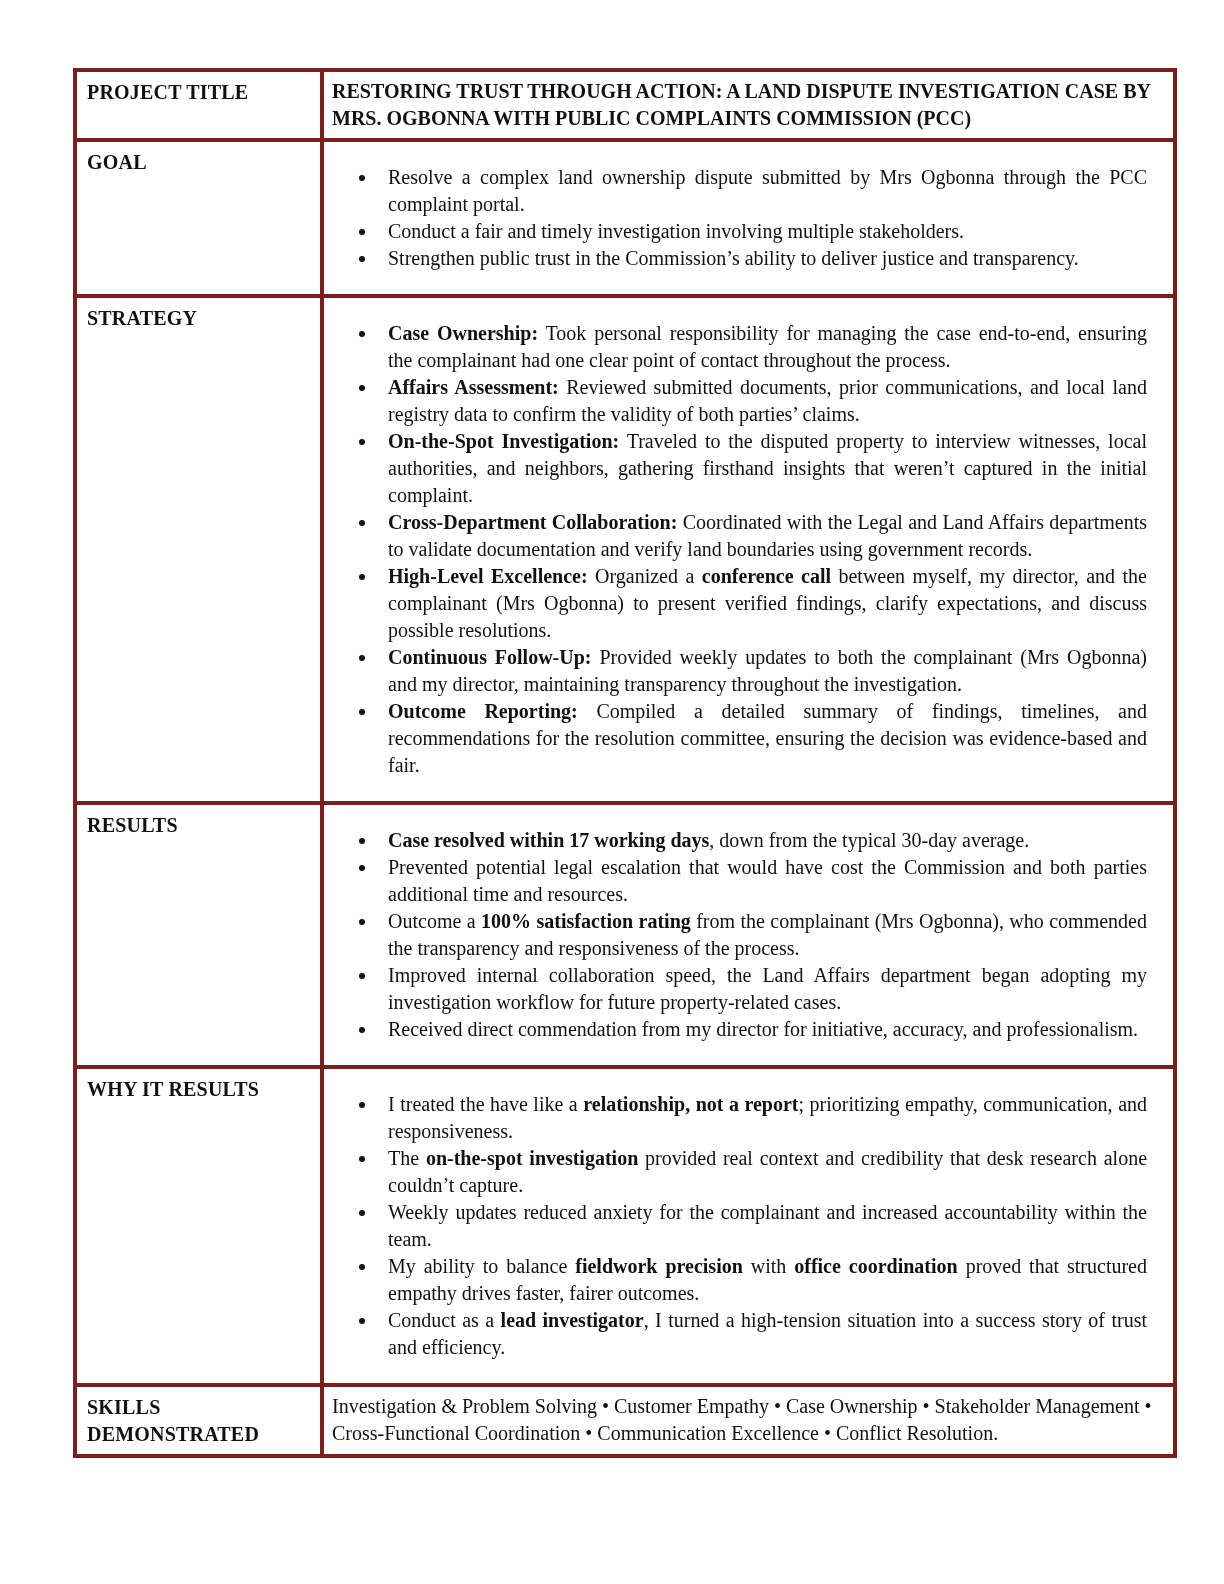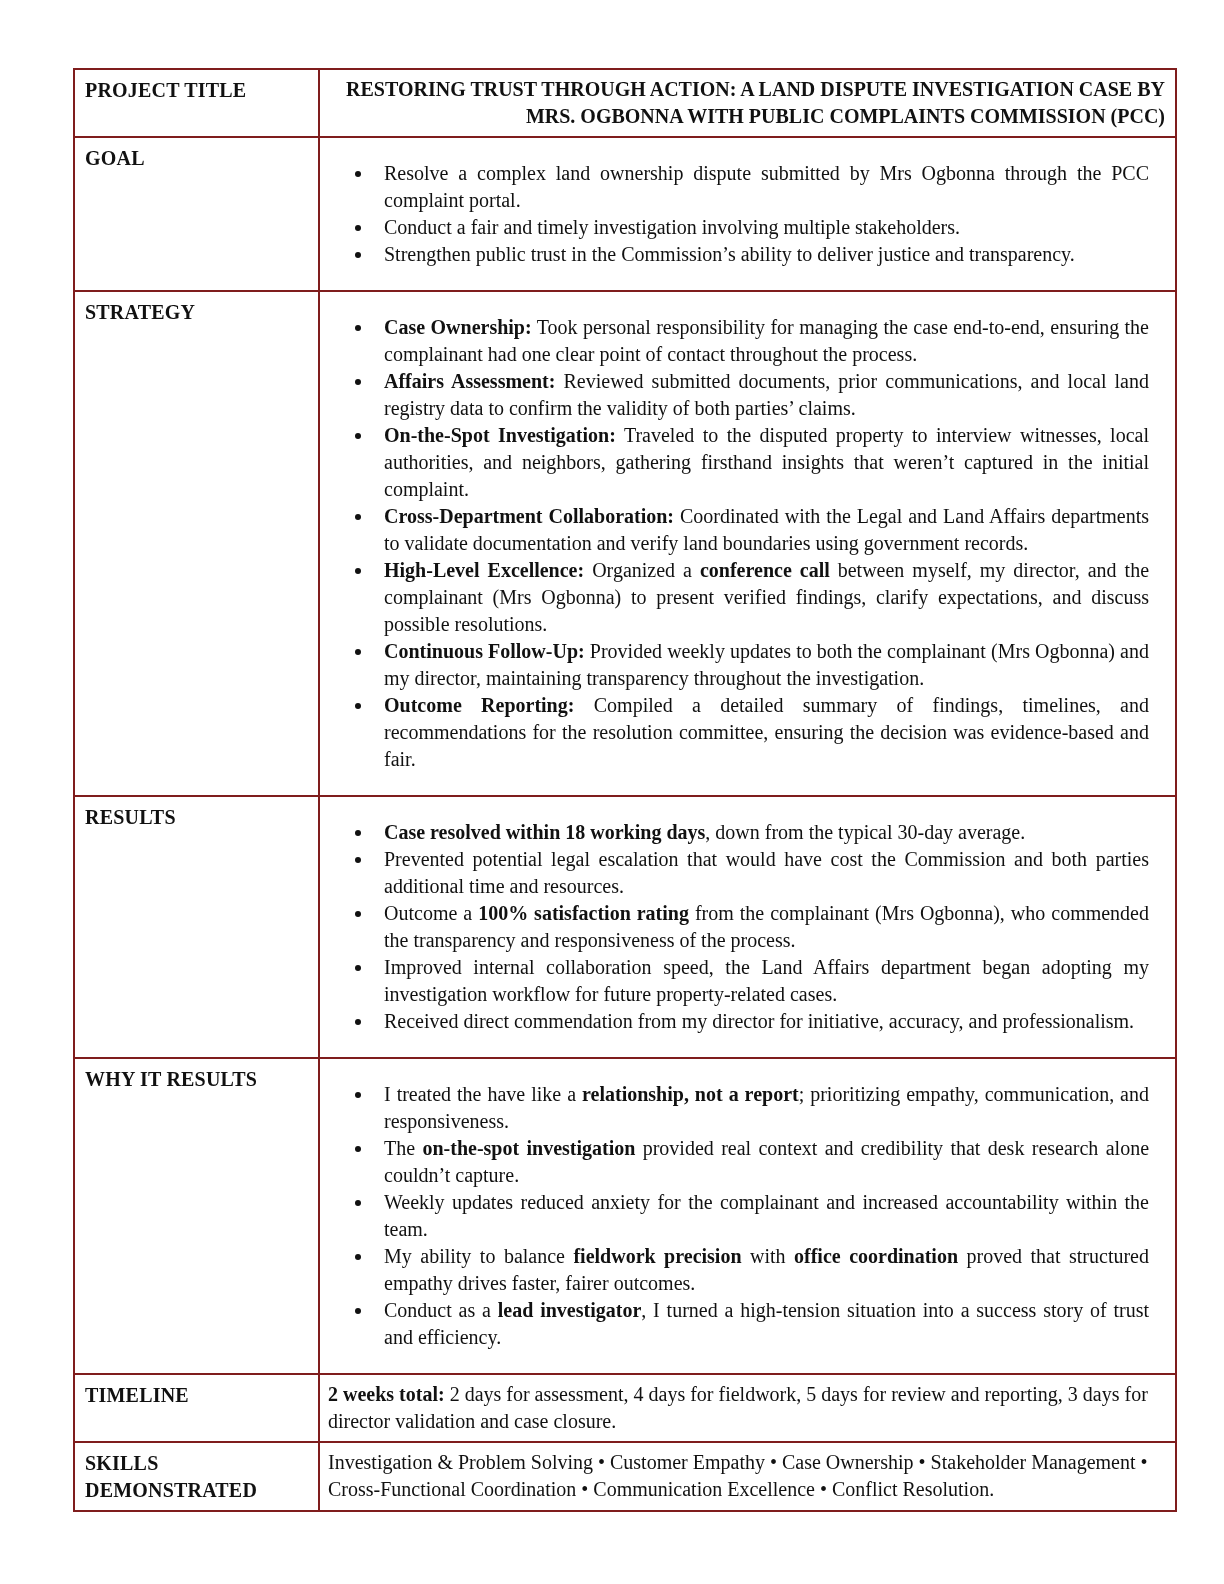--- a/index.html
+++ b/index.html
@@ -18,40 +18,39 @@
   }
   table.case-table {
     position: absolute;
     left: 73px;
     top: 68px;
     width: 1104px;
     border-collapse: collapse;
     table-layout: fixed;
   }
   table.case-table td {
-    border: 2px solid #7f1d1d;
+    border: 4px solid #7f1d1d;
     vertical-align: top;
     font-size: 20px;
     line-height: 27px;
   }
   td.label-cell {
     width: 225px;
     font-weight: bold;
     padding: 7px 8px 6px 10px;
     letter-spacing: 0.2px;
   }
   td.content-cell {
     padding: 6px 10px 6px 8px;
   }
   td.content-cell p {
     margin: 0;
   }
   td.content-cell .title-text p {
     font-weight: bold;
-    text-align: right;
   }
   ul.bullet-list {
     margin: 16px;
     padding-left: 30px;
     list-style: disc outside;
     text-align: justify;
   }
   ul.bullet-list li {
     padding-left: 10px;
     margin: 0;
@@ -93,49 +92,41 @@
               <li><b>High-Level Excellence:</b><span> Organized a </span><b>conference call</b><span> between myself, my director, and the complainant (Mrs Ogbonna) to present verified findings, clarify expectations, and discuss possible resolutions.</span></li>
               <li><b>Continuous Follow-Up:</b><span> Provided weekly updates to both the complainant (Mrs Ogbonna) and my director, maintaining transparency throughout the investigation.</span></li>
               <li><b>Outcome Reporting:</b><span> Compiled a detailed summary of findings, timelines, and recommendations for the resolution committee, ensuring the decision was evidence-based and fair.</span></li>
             </ul>
           </td>
         </tr>
         <tr>
           <td class="label-cell">RESULTS</td>
           <td class="content-cell">
             <ul class="bullet-list">
-              <li><b>Case resolved within 18 working days</b><span>, down from the typical 30-day average.</span></li>
+              <li><b>Case resolved within 17 working days</b><span>, down from the typical 30-day average.</span></li>
               <li><span>Prevented potential legal escalation that would have cost the Commission and both parties additional time and resources.</span></li>
               <li><span>Outcome a </span><b>100% satisfaction rating</b><span> from the complainant (Mrs Ogbonna), who commended the transparency and responsiveness of the process.</span></li>
               <li><span>Improved internal collaboration speed, the Land Affairs department began adopting my investigation workflow for future property-related cases.</span></li>
               <li><span>Received direct commendation from my director for initiative, accuracy, and professionalism.</span></li>
             </ul>
           </td>
         </tr>
         <tr>
           <td class="label-cell">WHY IT RESULTS</td>
           <td class="content-cell">
             <ul class="bullet-list">
               <li><span>I treated the have like a </span><b>relationship, not a report</b><span>; prioritizing empathy, communication, and responsiveness.</span></li>
               <li><span>The </span><b>on-the-spot investigation</b><span> provided real context and credibility that desk research alone couldn’t capture.</span></li>
               <li><span>Weekly updates reduced anxiety for the complainant and increased accountability within the team.</span></li>
               <li><span>My ability to balance </span><b>fieldwork precision</b><span> with </span><b>office coordination</b><span> proved that structured empathy drives faster, fairer outcomes.</span></li>
               <li><span>Conduct as a </span><b>lead investigator</b><span>, I turned a high-tension situation into a success story of trust and efficiency.</span></li>
             </ul>
           </td>
         </tr>
         <tr>
-          <td class="label-cell">TIMELINE</td>
-          <td class="content-cell">
-            <div class="plain-text">
-              <p><b>2 weeks total:</b><span> 2 days for assessment, 4 days for fieldwork, 5 days for review and reporting, 3 days for director validation and case closure.</span></p>
-            </div>
-          </td>
-        </tr>
-        <tr>
           <td class="label-cell">SKILLS DEMONSTRATED</td>
           <td class="content-cell">
             <div class="plain-text">
               <p><span>Investigation &amp; Problem Solving • Customer Empathy • Case Ownership • Stakeholder Management • Cross-Functional Coordination • Communication Excellence • Conflict Resolution.</span></p>
             </div>
           </td>
         </tr>
       </tbody>
   </table>
 </div>

